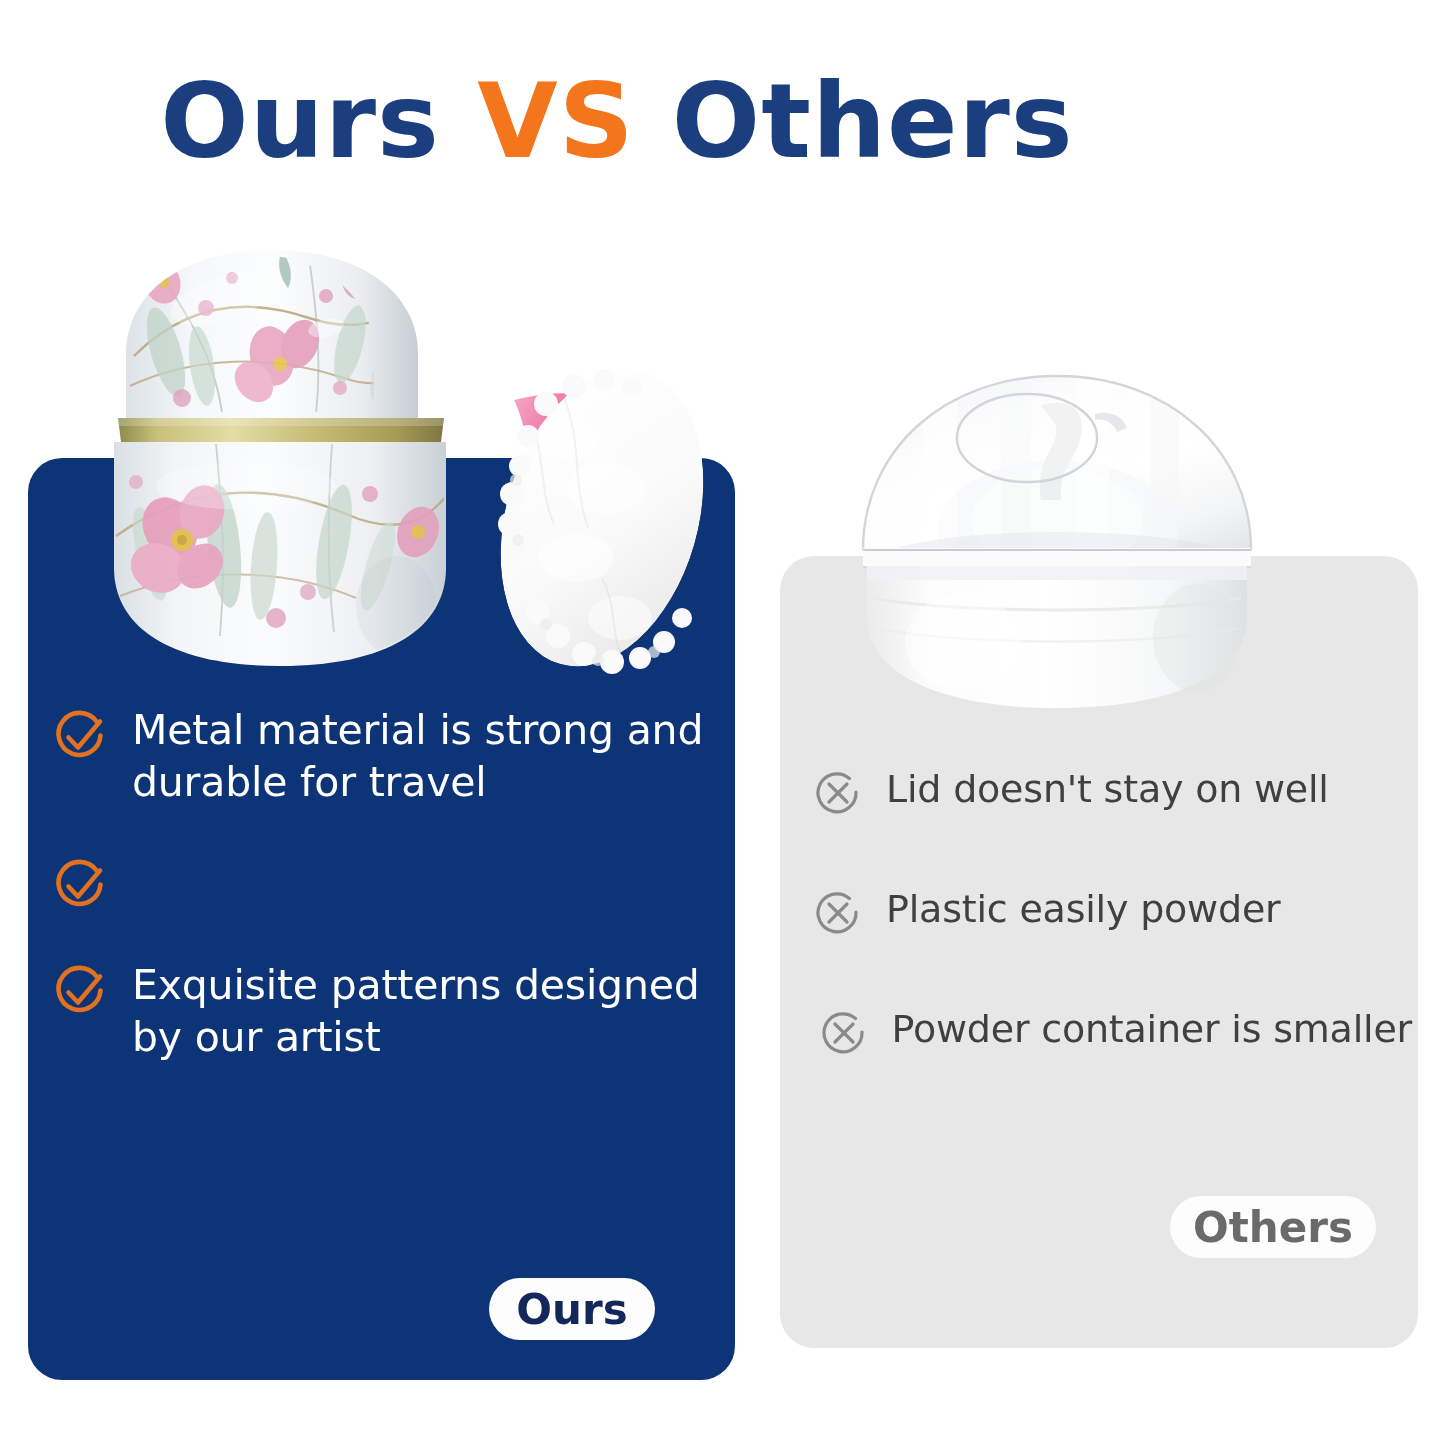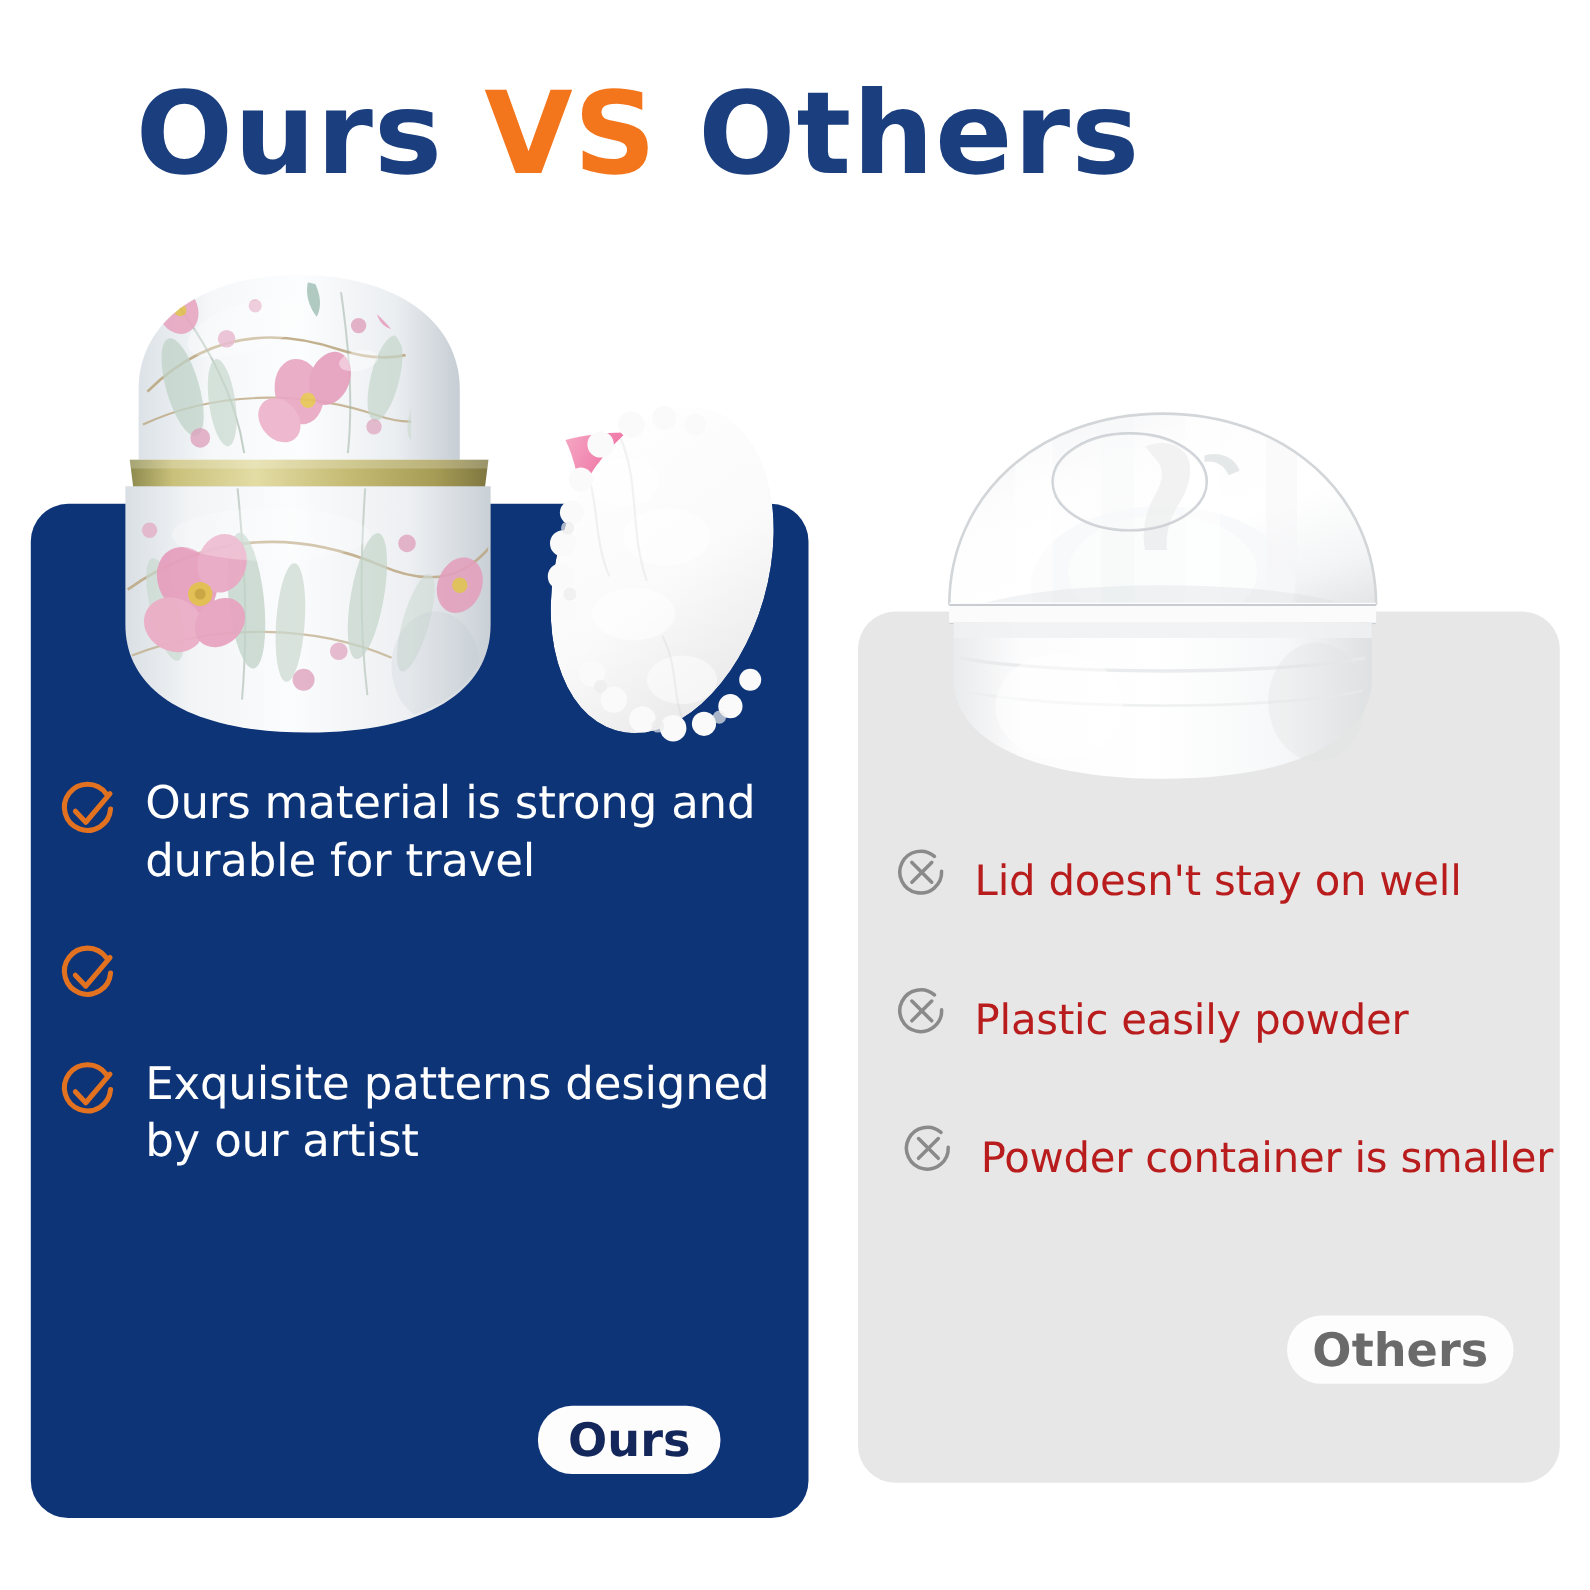--- a/index.html
+++ b/index.html
@@ -21,20 +21,21 @@
     top: 62px;
     left: 0;
     width: 1160px;
     text-align: center;
     font-family: "DejaVu Sans", sans-serif;
     font-size: 104px;
     font-weight: bold;
     letter-spacing: 1px;
     white-space: nowrap;
     line-height: 1.15;
+    padding-left: 37px;
   }
   #title .t-ours   { color: #1B3F7E; }
   #title .t-vs     { color: #F4761C; }
   #title .t-others { color: #1B3F7E; }
 
   
   #panel-ours {
     position: absolute;
     left: 28px;
     top: 458px;
@@ -116,27 +117,26 @@
   .con-item:last-child { margin-bottom: 0; justify-content: flex-end; }
   .con-icon {
     flex: 0 0 auto;
     width: 52px;
     height: 52px;
     margin-right: 22px;
     margin-top: 2px;
   }
   .con-icon svg { display: block; width: 100%; height: 100%; }
   .con-text {
-    color: #b91c1c;
+    color: #404040;
     font-family: "DejaVu Sans", sans-serif;
     font-size: 38px;
     font-weight: 400;
     line-height: 1.25;
     letter-spacing: -0.2px;
-    margin-top: 12px;
   }
 
   
   .badge {
     position: absolute;
     background: #FDFDFD;
     border-radius: 999px;
     display: flex;
     align-items: center;
     justify-content: center;
@@ -416,21 +416,21 @@
 
 <div id="list-ours">
 
   <div class="pro-item">
     <span class="pro-icon">
       <svg viewBox="0 0 58 58" xmlns="http://www.w3.org/2000/svg">
         <path d="M44.5,13.5 A21,21 0 1 0 48.5,27.5" fill="none" stroke="#E2721F" stroke-width="4.6" stroke-linecap="round"></path>
         <path d="M16.5,29.5 L26,39.5 L48,13.5" fill="none" stroke="#E2721F" stroke-width="4.6" stroke-linecap="round" stroke-linejoin="round"></path>
       </svg>
     </span>
-    <span class="pro-text">Ours material is strong and durable for travel</span>
+    <span class="pro-text">Metal material is strong and durable for travel</span>
   </div>
 
 
   <div class="pro-item">
     <span class="pro-icon">
       <svg viewBox="0 0 58 58" xmlns="http://www.w3.org/2000/svg">
         <path d="M44.5,13.5 A21,21 0 1 0 48.5,27.5" fill="none" stroke="#E2721F" stroke-width="4.6" stroke-linecap="round"></path>
         <path d="M16.5,29.5 L26,39.5 L48,13.5" fill="none" stroke="#E2721F" stroke-width="4.6" stroke-linecap="round" stroke-linejoin="round"></path>
       </svg>
     </span>

